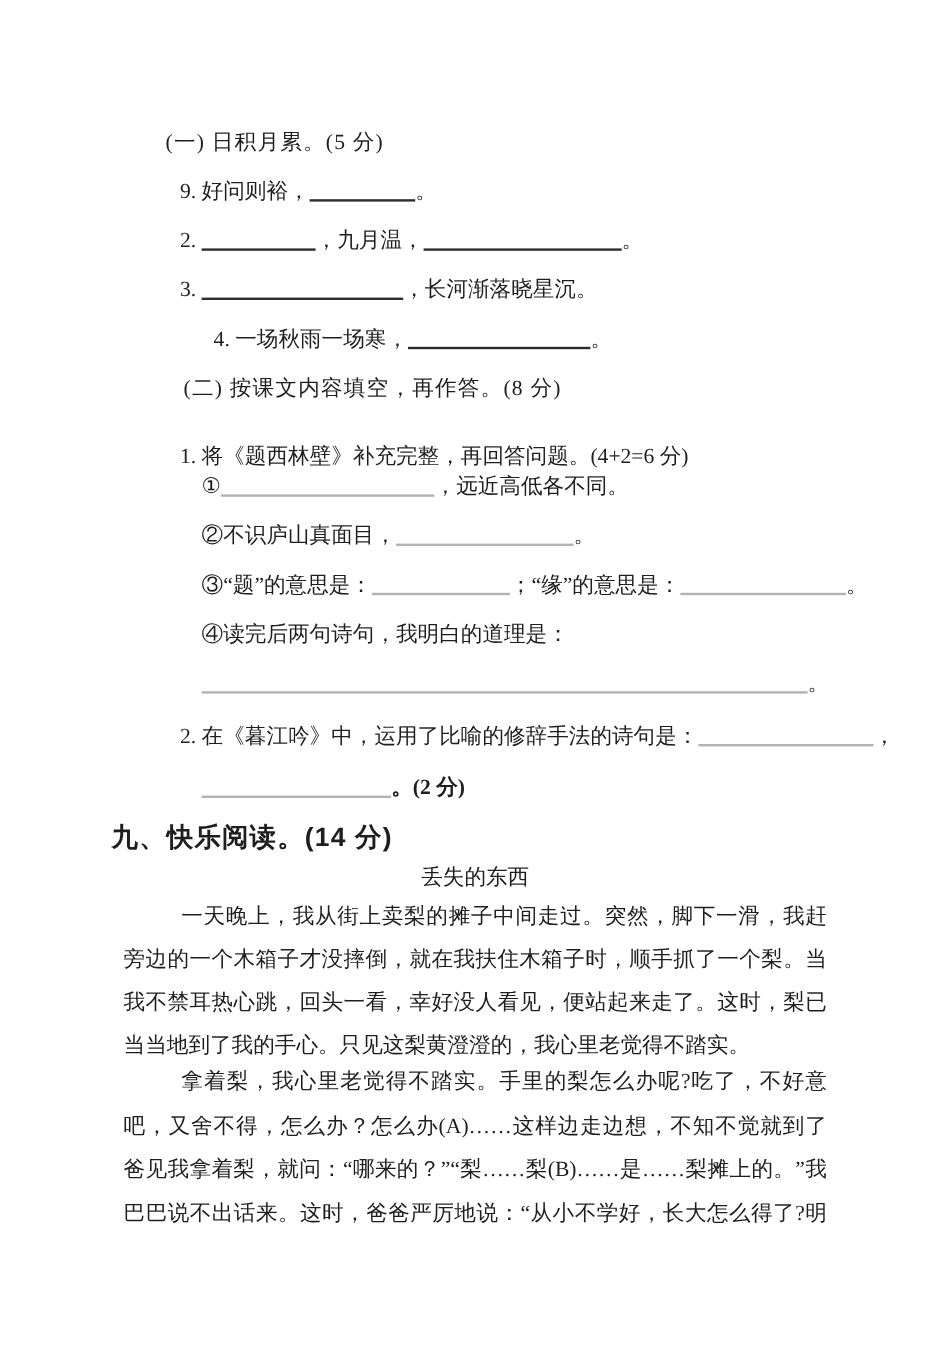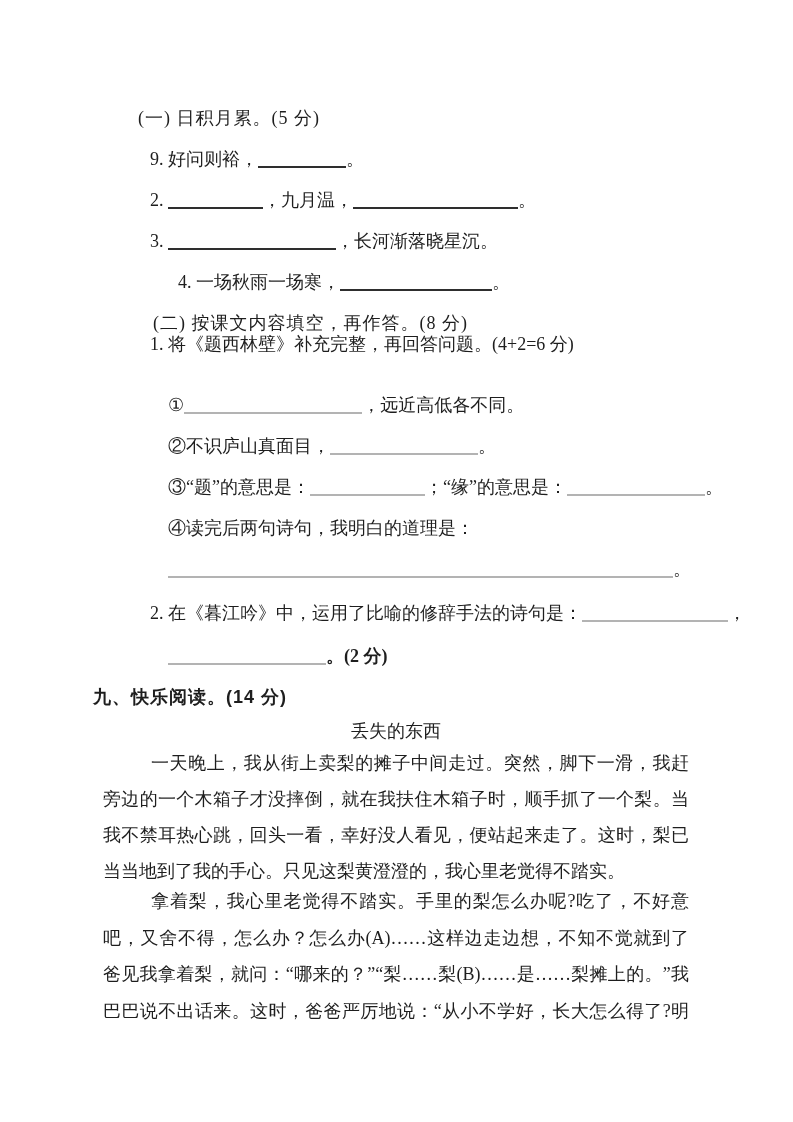--- a/index.html
+++ b/index.html
@@ -31,21 +31,21 @@
     height:17px;
     border-bottom:2px solid #2e2e2e;
     vertical-align:-3px;
   }
   .blank.gray { border-bottom:2px solid #b3b3b3; }
   .blank.grow { flex:1 1 auto; }
   .part-heading { letter-spacing:1px; }
   .sec-heading {
     font-family:"Liberation Sans","DejaVu Sans",sans-serif;
     font-weight:bold;
-    font-size:18px;
+    font-size:22px;
     letter-spacing:1px;
   }
   .reading-title {
     position:absolute;
     left:103px; width:586px;
     text-align:center;
     line-height:23px;
   }
   .passage-line {
     position:absolute;
@@ -77,21 +77,21 @@
   <div class="line" style="left:150px; top:230px;">
     <span>3. </span><span class="blank" style="width:168px;"></span><span>，长河渐落晓星沉。</span>
   </div>
 
   <div class="line" style="left:150px; top:271px;margin-left:28px;">
     <span>4. 一场秋雨一场寒，</span><span class="blank" style="width:152px;"></span><span>。</span>
   </div>
 
   <div class="line part-heading" style="left:138px; top:312px;margin-left:15px;">(二) 按课文内容填空，再作答。(8 分)</div>
 
-  <div class="line" style="left:150px; top:333px;">1. 将《题西林壁》补充完整，再回答问题。(4+2=6 分)</div>
+  <div class="line" style="left:150px; top:369px;">1. 将《题西林壁》补充完整，再回答问题。(4+2=6 分)</div>
 
   <div class="line" style="left:168px; top:394px;">
     <span>①</span><span class="blank gray" style="width:178px;"></span><span>，远近高低各不同。</span>
   </div>
 
   <div class="line" style="left:168px; top:435px;">
     <span>②不识庐山真面目，</span><span class="blank gray" style="width:148px;"></span><span>。</span>
   </div>
 
   <div class="line" style="left:168px; top:476px;">

